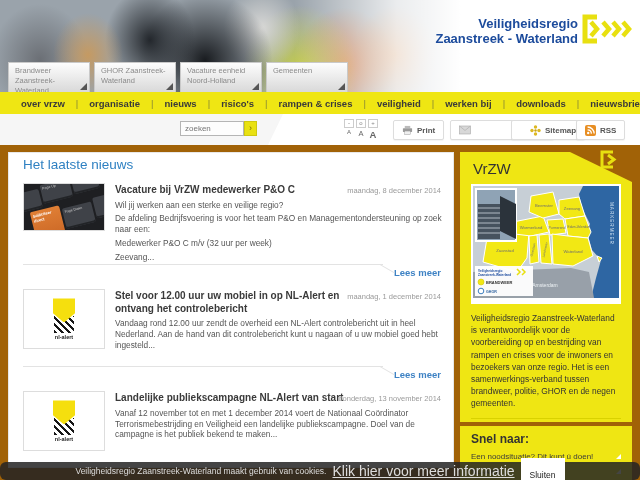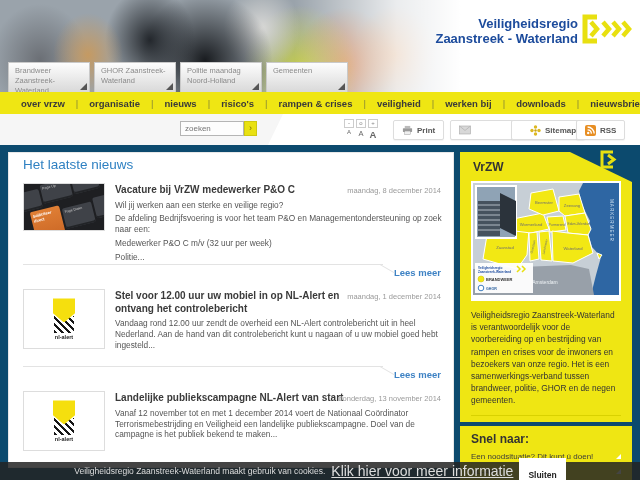--- a/index.html
+++ b/index.html
@@ -1,16 +1,16 @@
 <!DOCTYPE html>
 <html><head>
 <meta charset="utf-8">
 <style>
   html,body{margin:0;padding:0;background:#888;}
-  .screen{position:relative;width:640px;height:480px;background:#0c4a6e;overflow:hidden;
+  .screen{position:relative;width:640px;height:480px;background:#a16207;overflow:hidden;
           font-family:"Liberation Sans",sans-serif;margin:0 auto;}
 
   
   .header{position:absolute;left:0;top:0;width:640px;height:92px;
     background:
       linear-gradient(90deg, rgba(255,255,255,0) 0%, rgba(255,255,255,0) 46%, rgba(255,255,255,.8) 62%, #fff 72%),
       radial-gradient(50px 60px at 88px 55px, #c59a62 0%, rgba(197,154,98,0) 70%),
       radial-gradient(70px 80px at 40px 60px, #6b6f75 0%, rgba(107,111,117,0) 70%),
       radial-gradient(60px 70px at 150px 40px, #23272c 0%, rgba(35,39,44,0) 75%),
       radial-gradient(90px 90px at 205px 60px, #191c20 0%, rgba(25,28,32,0) 75%),
@@ -90,42 +90,42 @@
        clip-path:polygon(0 0,100% 0,100% 62%,50% 100%,0 62%);}
   .nl-stripes{width:20px;height:17px;margin-top:-6px;
        background:repeating-linear-gradient(45deg,#161616 0 2.5px,#fff 2.5px 5px);}
   .nl-label{margin-top:1px;font-size:5.5px;font-weight:bold;color:#222;}
 
   
   .side-panel{position:absolute;left:460px;top:152px;width:172px;height:270px;background:#efe613;
        box-sizing:border-box;padding:8px 11px;
        clip-path:polygon(0 0,calc(100% - 62px) 0,100% 30px,100% 100%,0 100%);}
   .side-chevron{position:absolute;left:600px;top:150px;cursor:pointer;}
-  .vrzw-title{font-size:12px;font-weight:bold;color:#333;margin:0 0 7px 2px;}
+  .vrzw-title{font-size:15px;font-weight:normal;color:#333;margin:0 0 7px 2px;}
   .map-frame{width:146px;background:#fff;padding:2px;margin:0 auto;}
   .side-desc{font-size:8.4px;color:#333;line-height:1.45;margin-top:8px;}
   .side-div{border-top:1px solid #d9d200;margin:8px 0;}
   .tw-btn{display:inline-flex;align-items:center;gap:4px;background:linear-gradient(#fff,#f0f0f0);
        border:1px solid #bbb;border-radius:3px;padding:3px 8px;font-size:9px;font-weight:bold;
        color:#333;cursor:pointer;box-shadow:0 1px 1px rgba(0,0,0,.15);}
   .quick-panel{position:absolute;left:460px;top:426px;width:172px;height:54px;background:#efe613;
        box-sizing:border-box;padding:5px 11px 0;overflow:hidden;}
   .quick-title{font-size:12px;font-weight:bold;color:#333;margin:1px 0 3px;}
   .quick-link{position:relative;font-size:8px;color:#3a3a3a;padding:2.5px 10px 2.5px 0;cursor:pointer;}
   .quick-link + .quick-link{border-top:1px solid #ded713;}
   .quick-link::after{content:"";position:absolute;right:0;top:5px;width:0;height:0;
        border-left:5px solid transparent;border-bottom:5px solid #fff;}
 
   
   .cookiebar{position:absolute;left:0;top:462px;width:640px;height:18px;background:rgba(35,35,35,.85);
-       display:flex;align-items:center;justify-content:center;gap:6px;z-index:50;}
+       display:flex;align-items:center;justify-content:center;gap:6px;z-index:50;border-radius:6px;}
   .cookiebar .ctext{font-size:8.5px;color:#ddd;}
   .cookiebar a{font-size:14px;color:#ddd;text-decoration:underline;cursor:pointer;}
   .cookie-close{background:#fff;border:none;font-size:8.5px;color:#222;padding:12px 9px;height:24px;
-       margin-top:-3px;cursor:pointer;font-family:"Liberation Sans",sans-serif;font-weight:bold;}
+       margin-top:-3px;cursor:pointer;font-family:"Liberation Sans",sans-serif;}
 </style>
 </head>
 <body>
 
 <div class="screen">
 
   <div class="header">
     <div class="brand">
       <div>Veiligheidsregio</div>
       <div>Zaanstreek - Waterland</div>
@@ -134,21 +134,21 @@
       <path d="M15,3 H3 V27 H15" fill="none" stroke="#e8e010" stroke-width="5"></path>
       <path d="M9,8 L15,15 L9,22" fill="none" stroke="#e8e010" stroke-width="4.5"></path>
       <path d="M21,8 L27,15 L21,22" fill="none" stroke="#e8e010" stroke-width="4.5"></path>
       <path d="M31,8 L37,15 L31,22" fill="none" stroke="#e8e010" stroke-width="4.5"></path>
       <path d="M41,8 L47,15 L41,22" fill="none" stroke="#e8e010" stroke-width="4.5"></path>
     </svg>
 
     <div class="tabs">
       <div class="tab"><span>Brandweer Zaanstreek-Waterland</span></div>
       <div class="tab"><span>GHOR Zaanstreek-Waterland</span></div>
-      <div class="tab"><span>Politie maandag Noord-Holland</span></div>
+      <div class="tab"><span>Vacature eenheid Noord-Holland</span></div>
       <div class="tab"><span>Gemeenten</span></div>
     </div>
   </div>
 
   <div class="nav">
     <ul>
       <li>over vrzw</li>
       <li>organisatie</li>
       <li>nieuws</li>
       <li>risico's</li>
@@ -229,21 +229,21 @@
           <div class="kb-key" style="left:46px;top:29px;width:30px;height:21px;">Page Down</div>
           <div class="kb-key" style="left:78px;top:26px;width:22px;height:21px;"></div>
         </div>
       </div>
       <a class="item-title">Vacature bij VrZW medewerker P&amp;O C</a>
       <span class="item-date">maandag, 8 december 2014</span>
       <div class="item-lines">
         <div>Wil jij werken aan een sterke en veilige regio?</div>
         <div>De afdeling Bedrijfsvoering is voor het team P&amp;O en Managementondersteuning op zoek naar een:</div>
         <div>Medewerker P&amp;O C m/v (32 uur per week)</div>
-        <div>Politie...</div>
+        <div>Zeevang...</div>
       </div>
     </div>
     <div class="readmore-row">
       <a class="readmore-link">Lees meer</a>
     </div>
 
     <div class="news-item tall">
       <div class="thumb nl">
         <div class="nl-pennant"></div>
         <div class="nl-stripes"></div>

